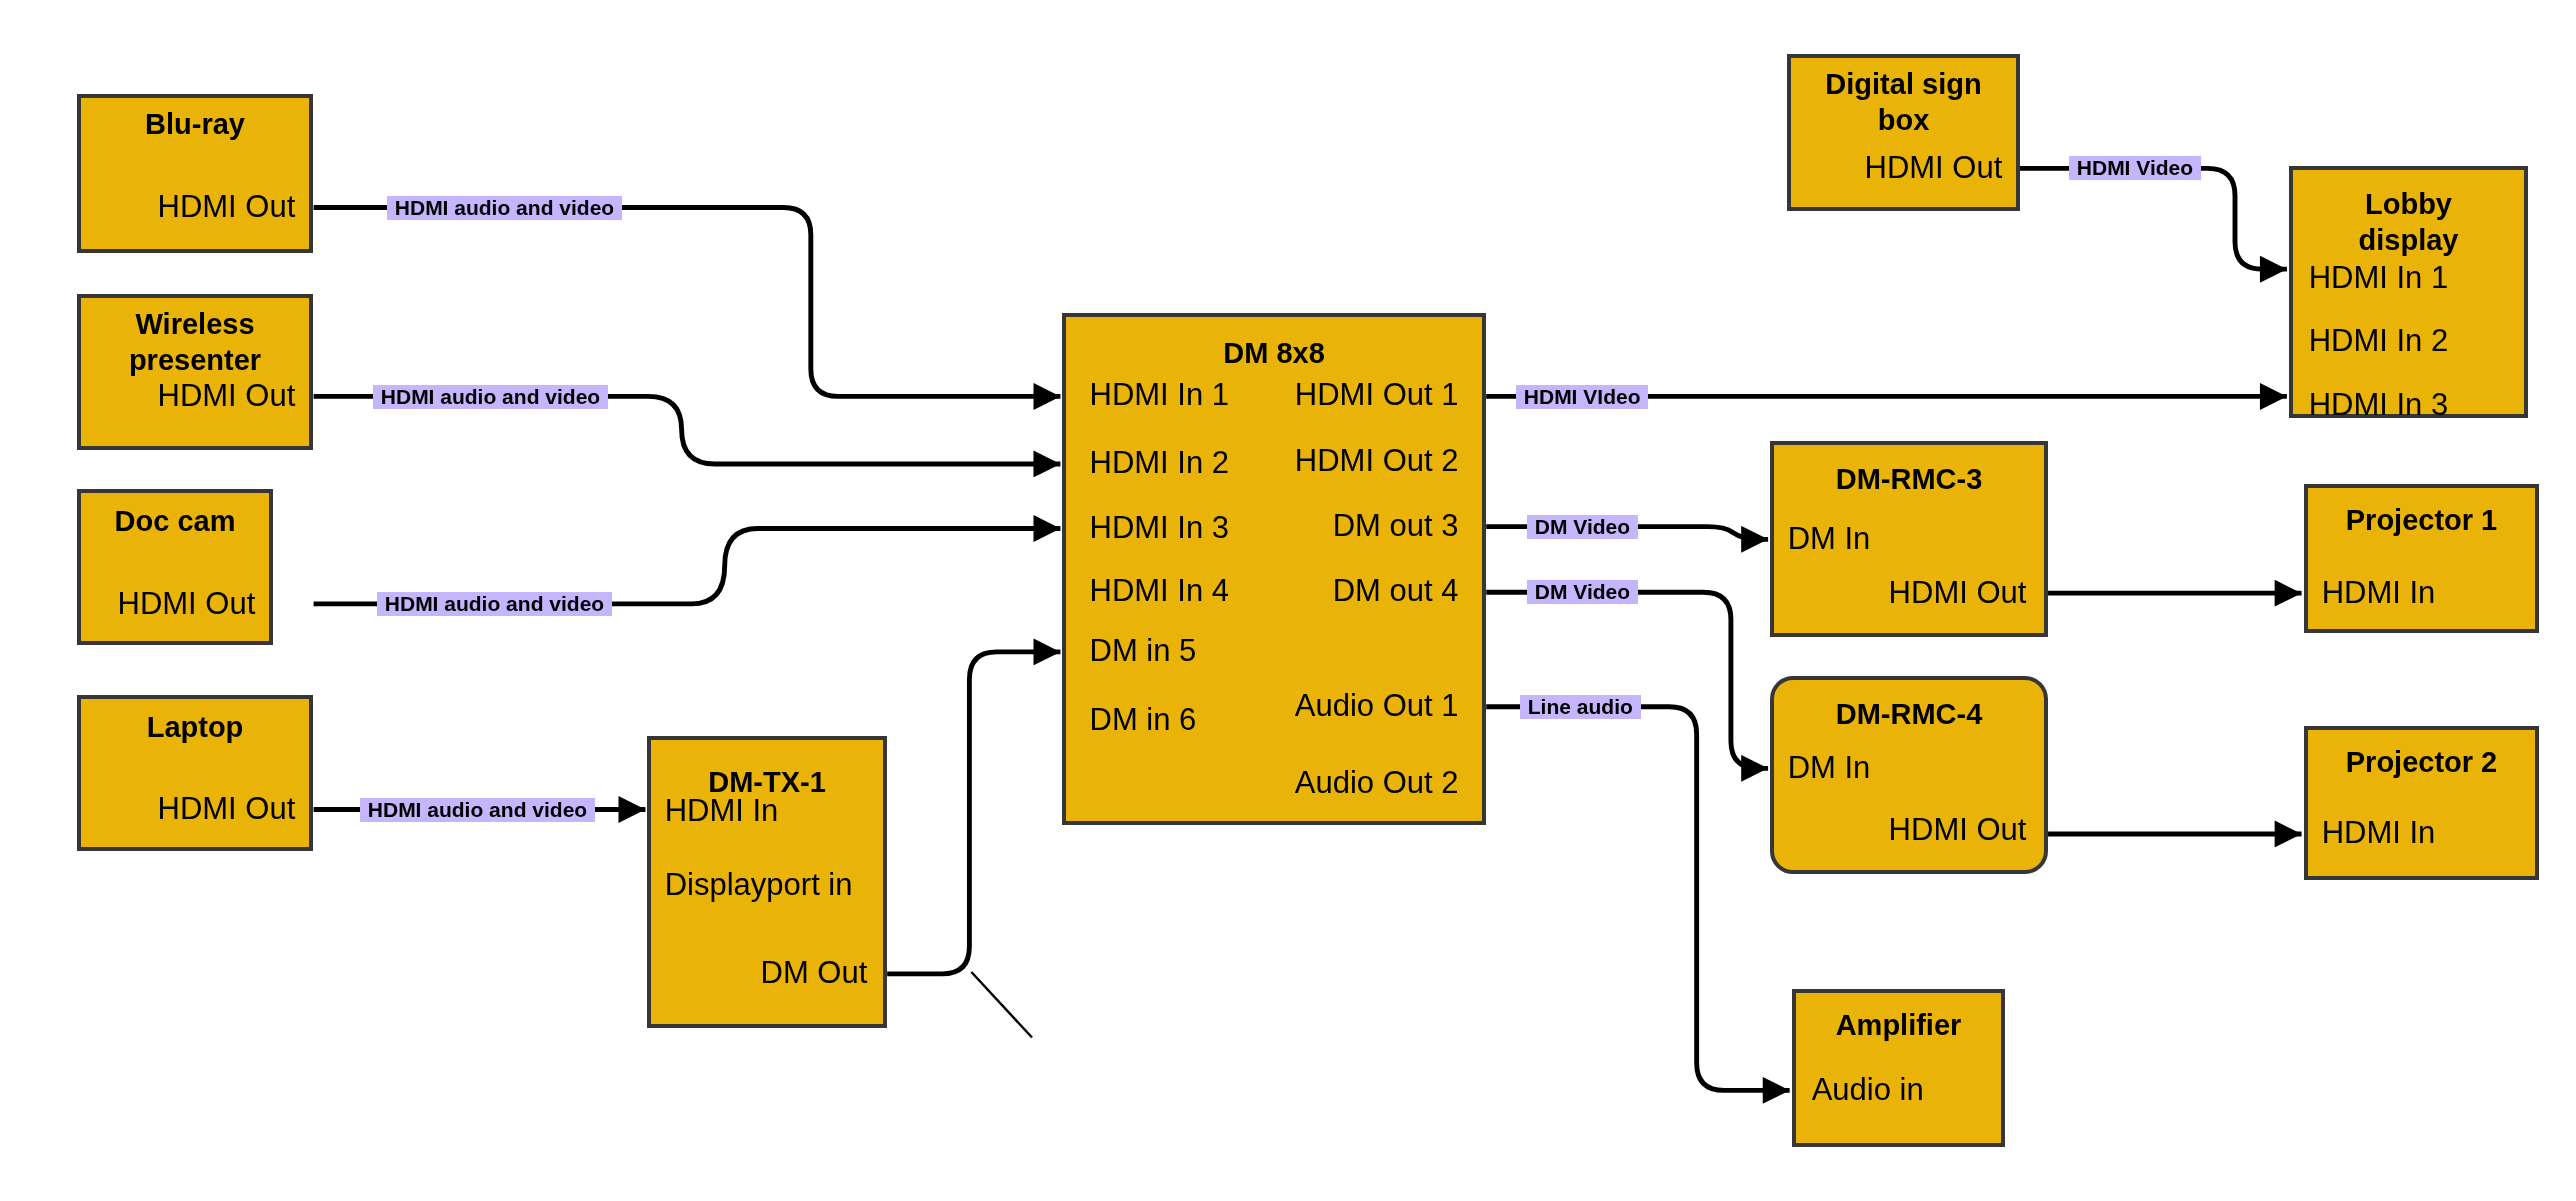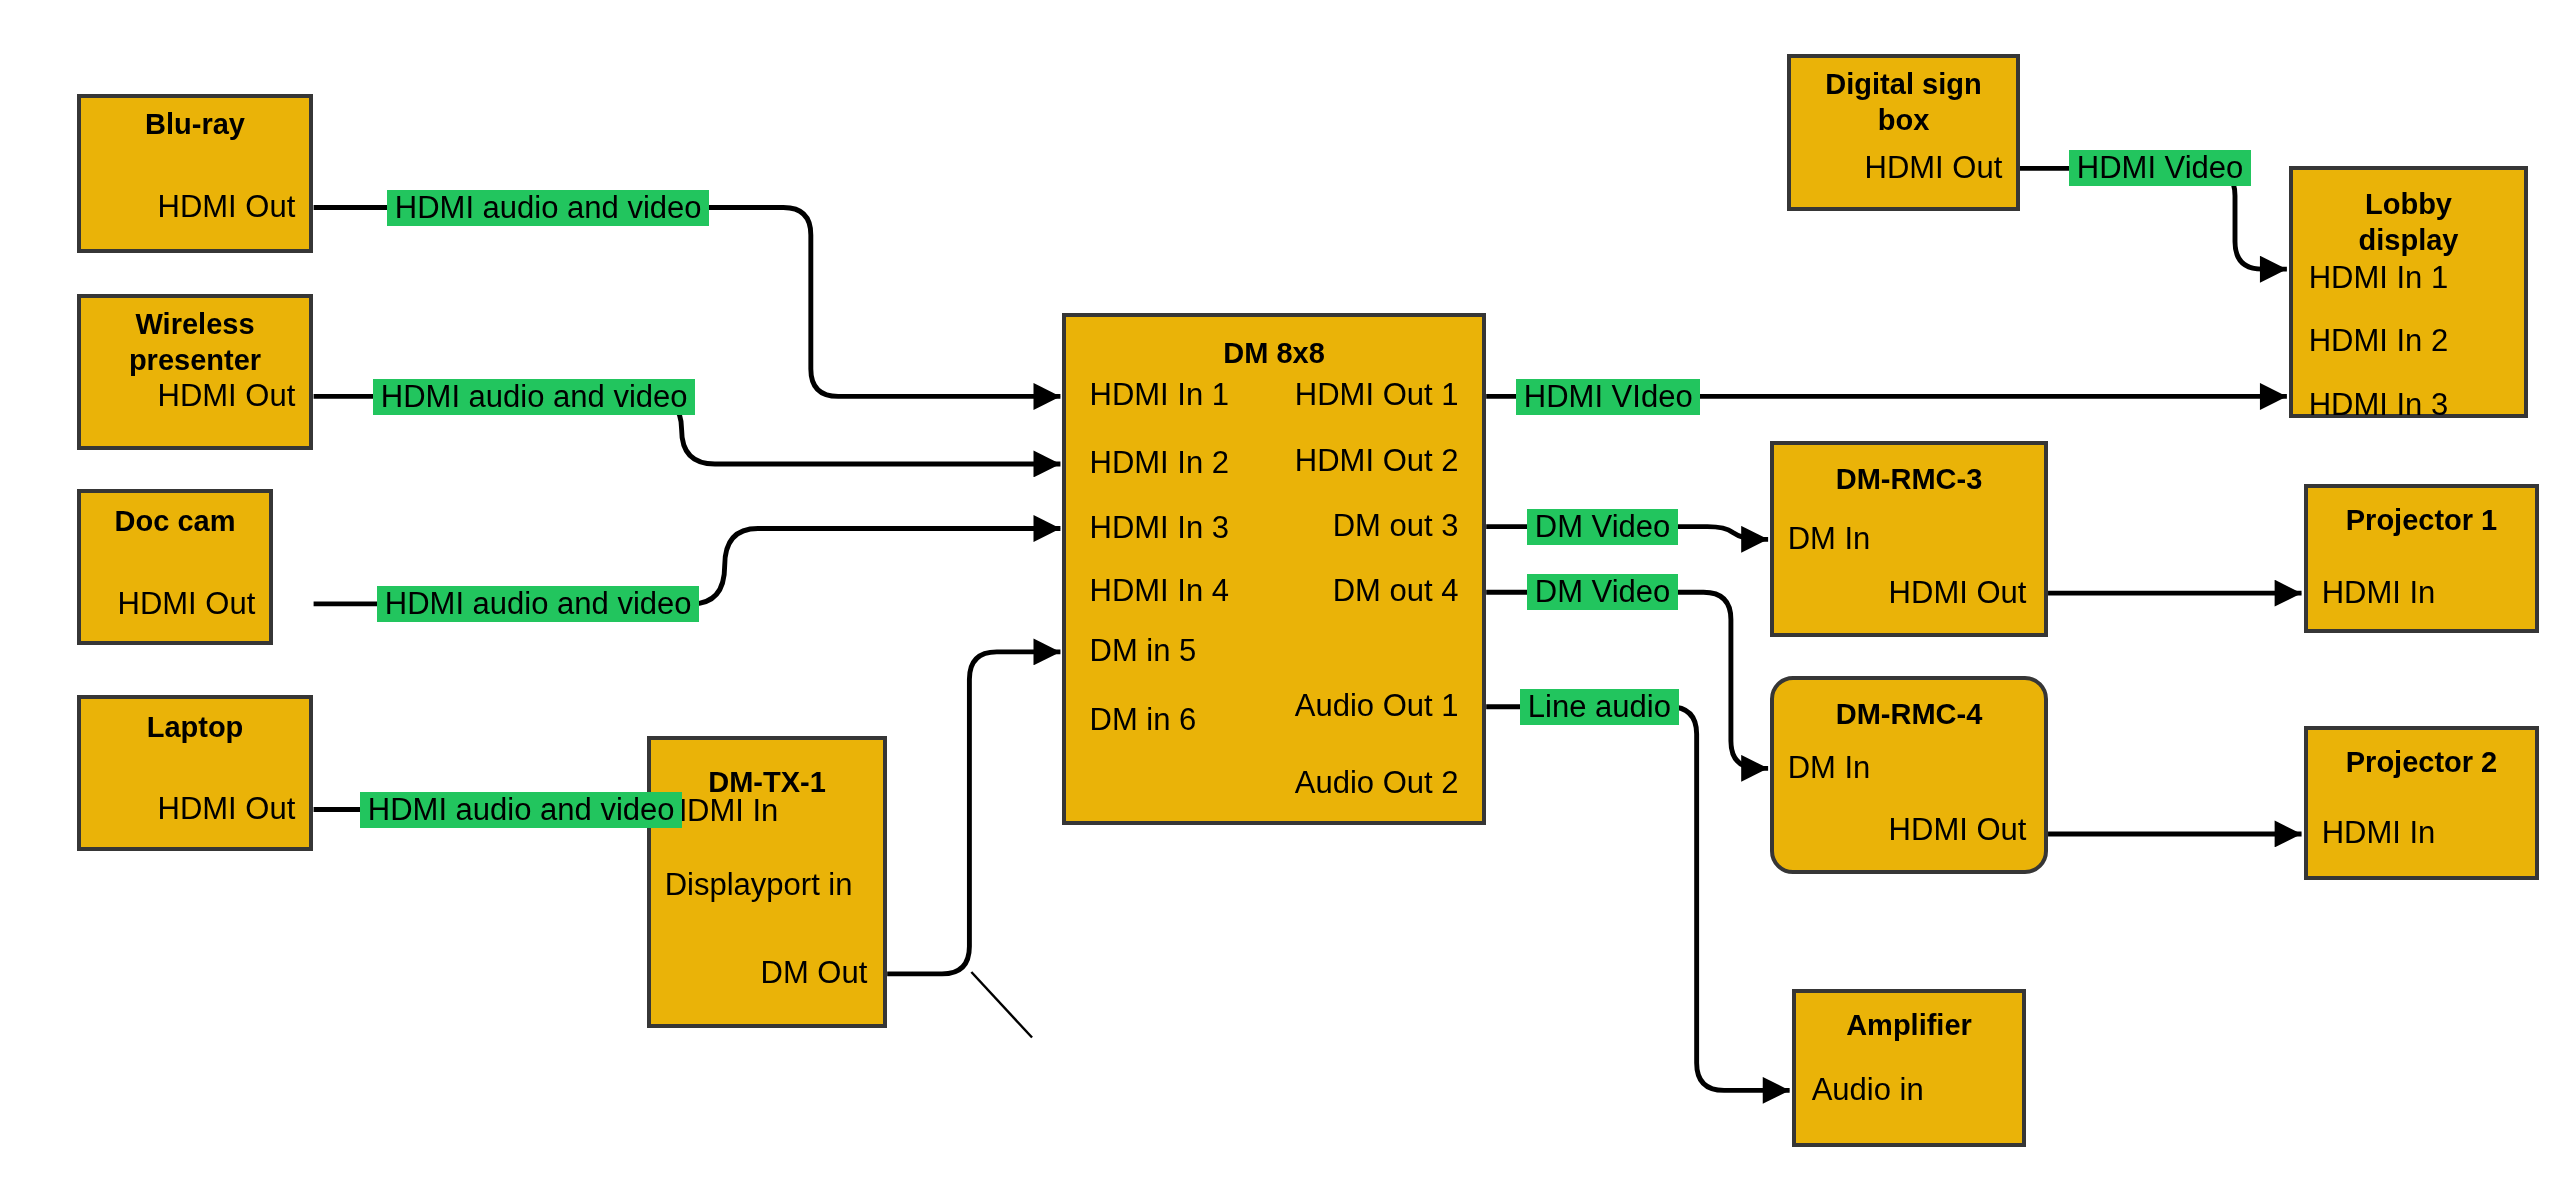--- a/index.html
+++ b/index.html
@@ -26,24 +26,25 @@
   }
   .port {
     position: absolute;
     font-size: 31px;
     white-space: nowrap;
     transform: translateY(-50%);
   }
   .edge-label {
     position: absolute;
     transform: translateY(-50%);
-    background: #22c55e;
+    background: #c4b5fd;
     padding: 0 7.8px;
-    font-size: 31px;
+    font-size: 21px;
     white-space: nowrap;
+    font-weight: bold;
   }
   .note {
     position: absolute;
     border: 2px dashed #595959;
     background: #ffffff;
     display: flex; align-items: center; justify-content: center;
     text-align: center;
     font-size: 22.5px; line-height: 28px;
     white-space: pre-line;
     box-sizing: border-box;
@@ -150,21 +151,21 @@
     <div class="title" style="top:15.7px;">DM-RMC-4</div>
     <span class="port" style="left:13.7px; top:88px;">DM In</span>
     <span class="port" style="right:17.6px; top:150px;">HDMI Out</span>
   </div>
 
   <div class="node" style="left:2304px; top:726px; width:235px; height:154px;">
     <div class="title" style="top:13.7px;">Projector 2</div>
     <span class="port" style="left:13.7px; top:103px;">HDMI In</span>
   </div>
 
-  <div class="node" style="left:1792px; top:989px; width:234px; height:158px;">
+  <div class="node" style="left:1792px; top:989px; width:213px; height:158px;">
     <div class="title" style="top:13.7px;">Amplifier</div>
     <span class="port" style="left:15.7px; top:97px;">Audio in</span>
   </div>
 
 
   <span class="edge-label" style="left:387px; top:208px;">HDMI audio and video</span>
   <span class="edge-label" style="left:373px; top:397px;">HDMI audio and video</span>
   <span class="edge-label" style="left:377px; top:604px;">HDMI audio and video</span>
   <span class="edge-label" style="left:360px; top:810px;">HDMI audio and video</span>
   <span class="edge-label" style="left:1516px; top:397px;">HDMI VIdeo</span>

